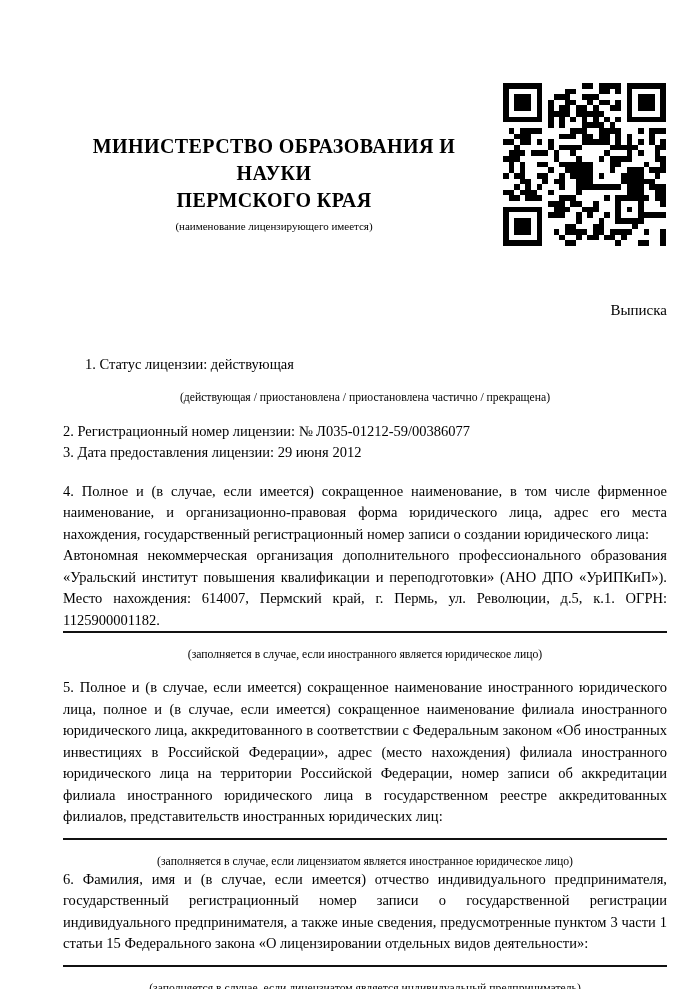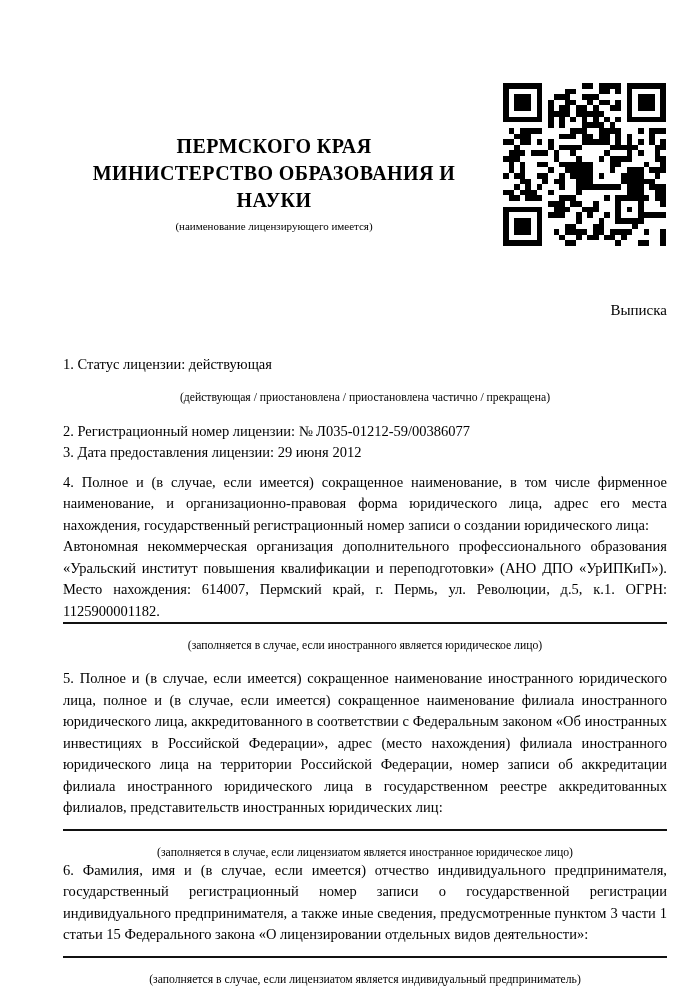--- a/index.html
+++ b/index.html
@@ -42,22 +42,22 @@
     top:302px; left:63px; width:604px;
     font-size:14.5px;
     line-height:21.5px;
   }
   .doc-title {
     text-align:right;
     font-size:15px;
     line-height:17px;
   }
   .item { margin-top:15px; }
-  .item.first { margin-top:35px; }
-  .item.gap-sm { margin-top:8px; }
+  .item.first { margin-top:35px;margin-left:22px; }
+  .item.gap-sm { margin-top:17px; }
   .item.gap-md { margin-top:0; }
   .item.gap-lg { margin-top:16px; }
   .para { text-align:justify; }
   .rule-line {
     height:0;
     border-top:2px solid #111;
   }
   .rule-line.after-gap { margin-top:10px; }
   .field-caption {
     text-align:center;
@@ -66,22 +66,22 @@
     margin-top:14px;
   }
 </style>
 </head>
 <body>
 
 <div class="page">
 
   <div class="header-block">
     <div class="ministry-name">
+      <div>МИНИСТЕРСТВО ОБРАЗОВАНИЯ И НАУКИ</div>
       <div>ПЕРМСКОГО КРАЯ</div>
-      <div>МИНИСТЕРСТВО ОБРАЗОВАНИЯ И НАУКИ</div>
     </div>
     <div class="header-caption">(наименование лицензирующего имеется)</div>
   </div>
 
   <div class="qr-box">
     <svg id="qr-svg" viewBox="0 0 29 29" xmlns="http://www.w3.org/2000/svg" aria-hidden="true">
         <rect x="0" y="0" width="29" height="29" fill="#fff"></rect>
         <rect x="0" y="0" width="1" height="1" fill="#000"></rect>
         <rect x="1" y="0" width="1" height="1" fill="#000"></rect>
         <rect x="2" y="0" width="1" height="1" fill="#000"></rect>

